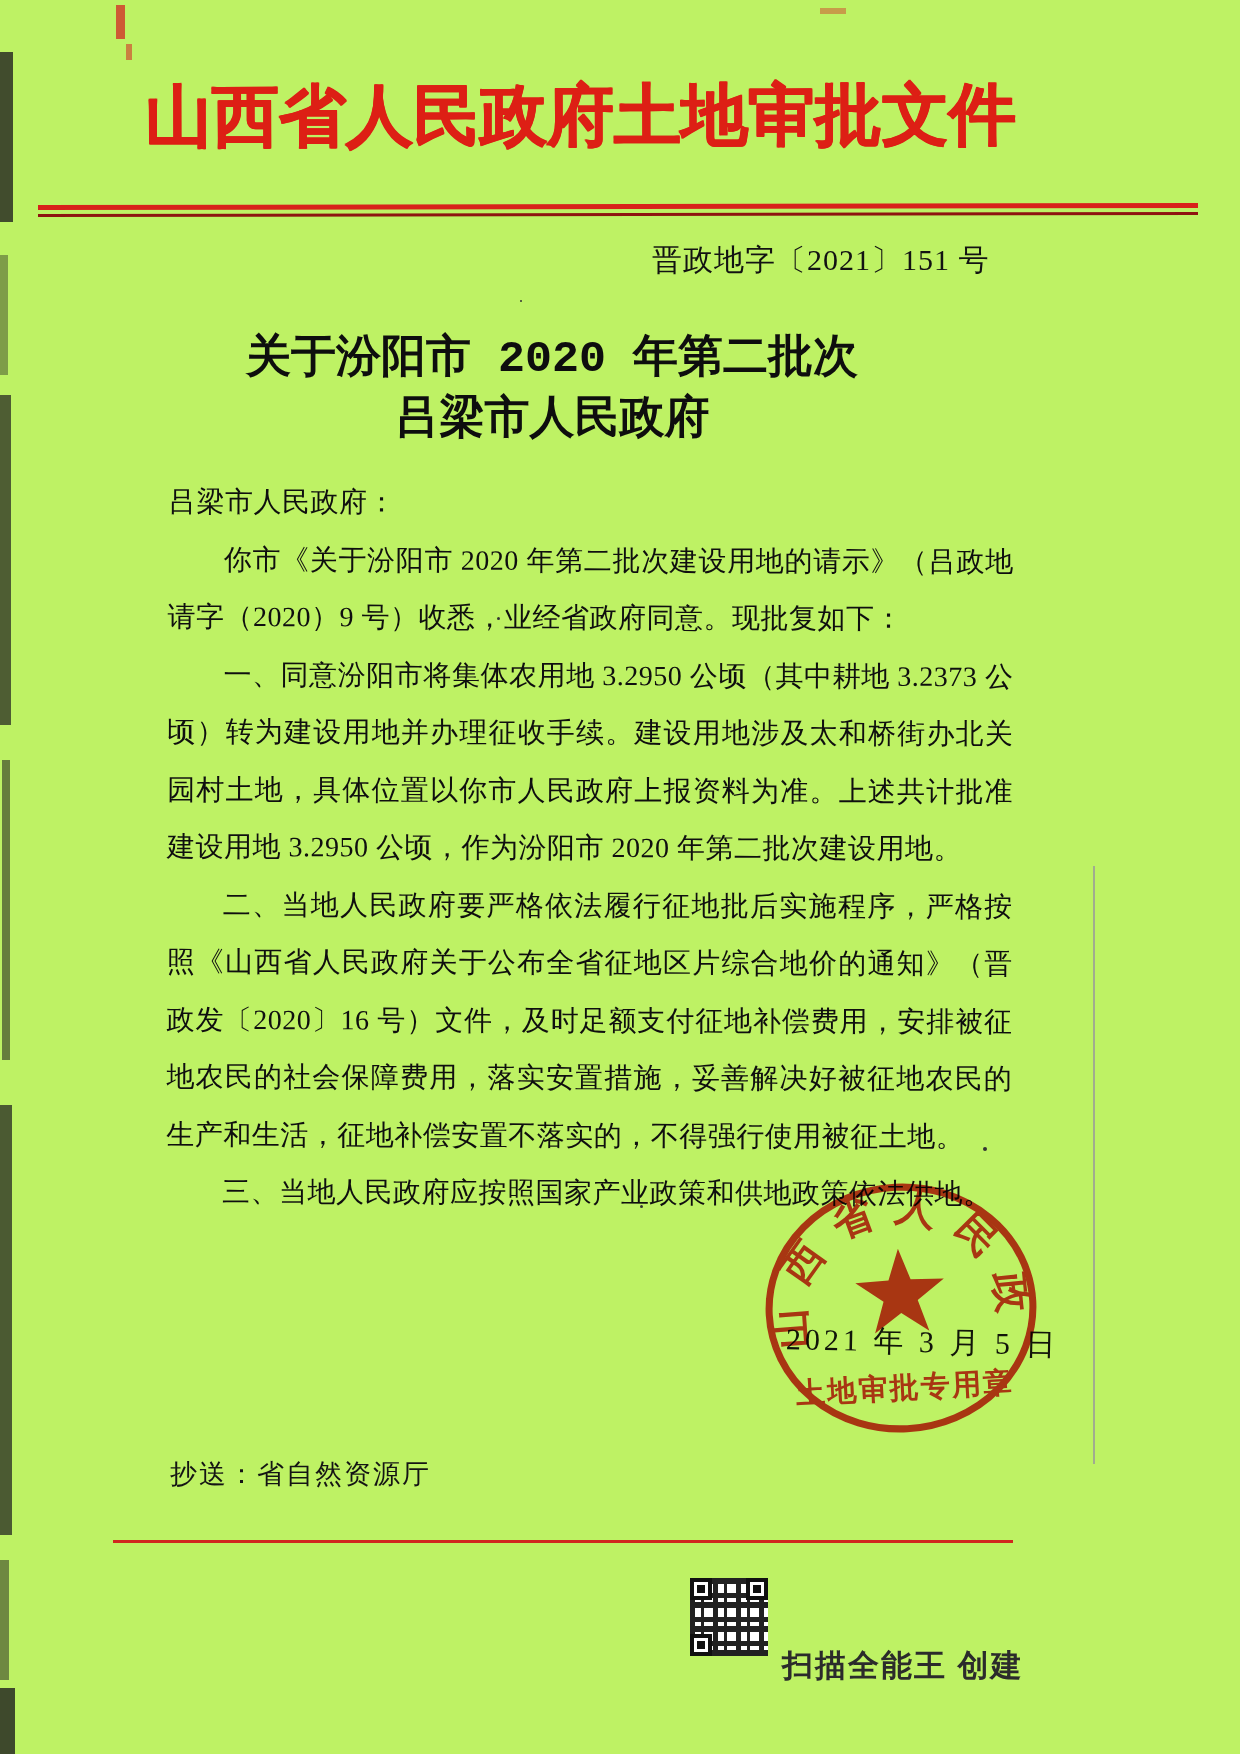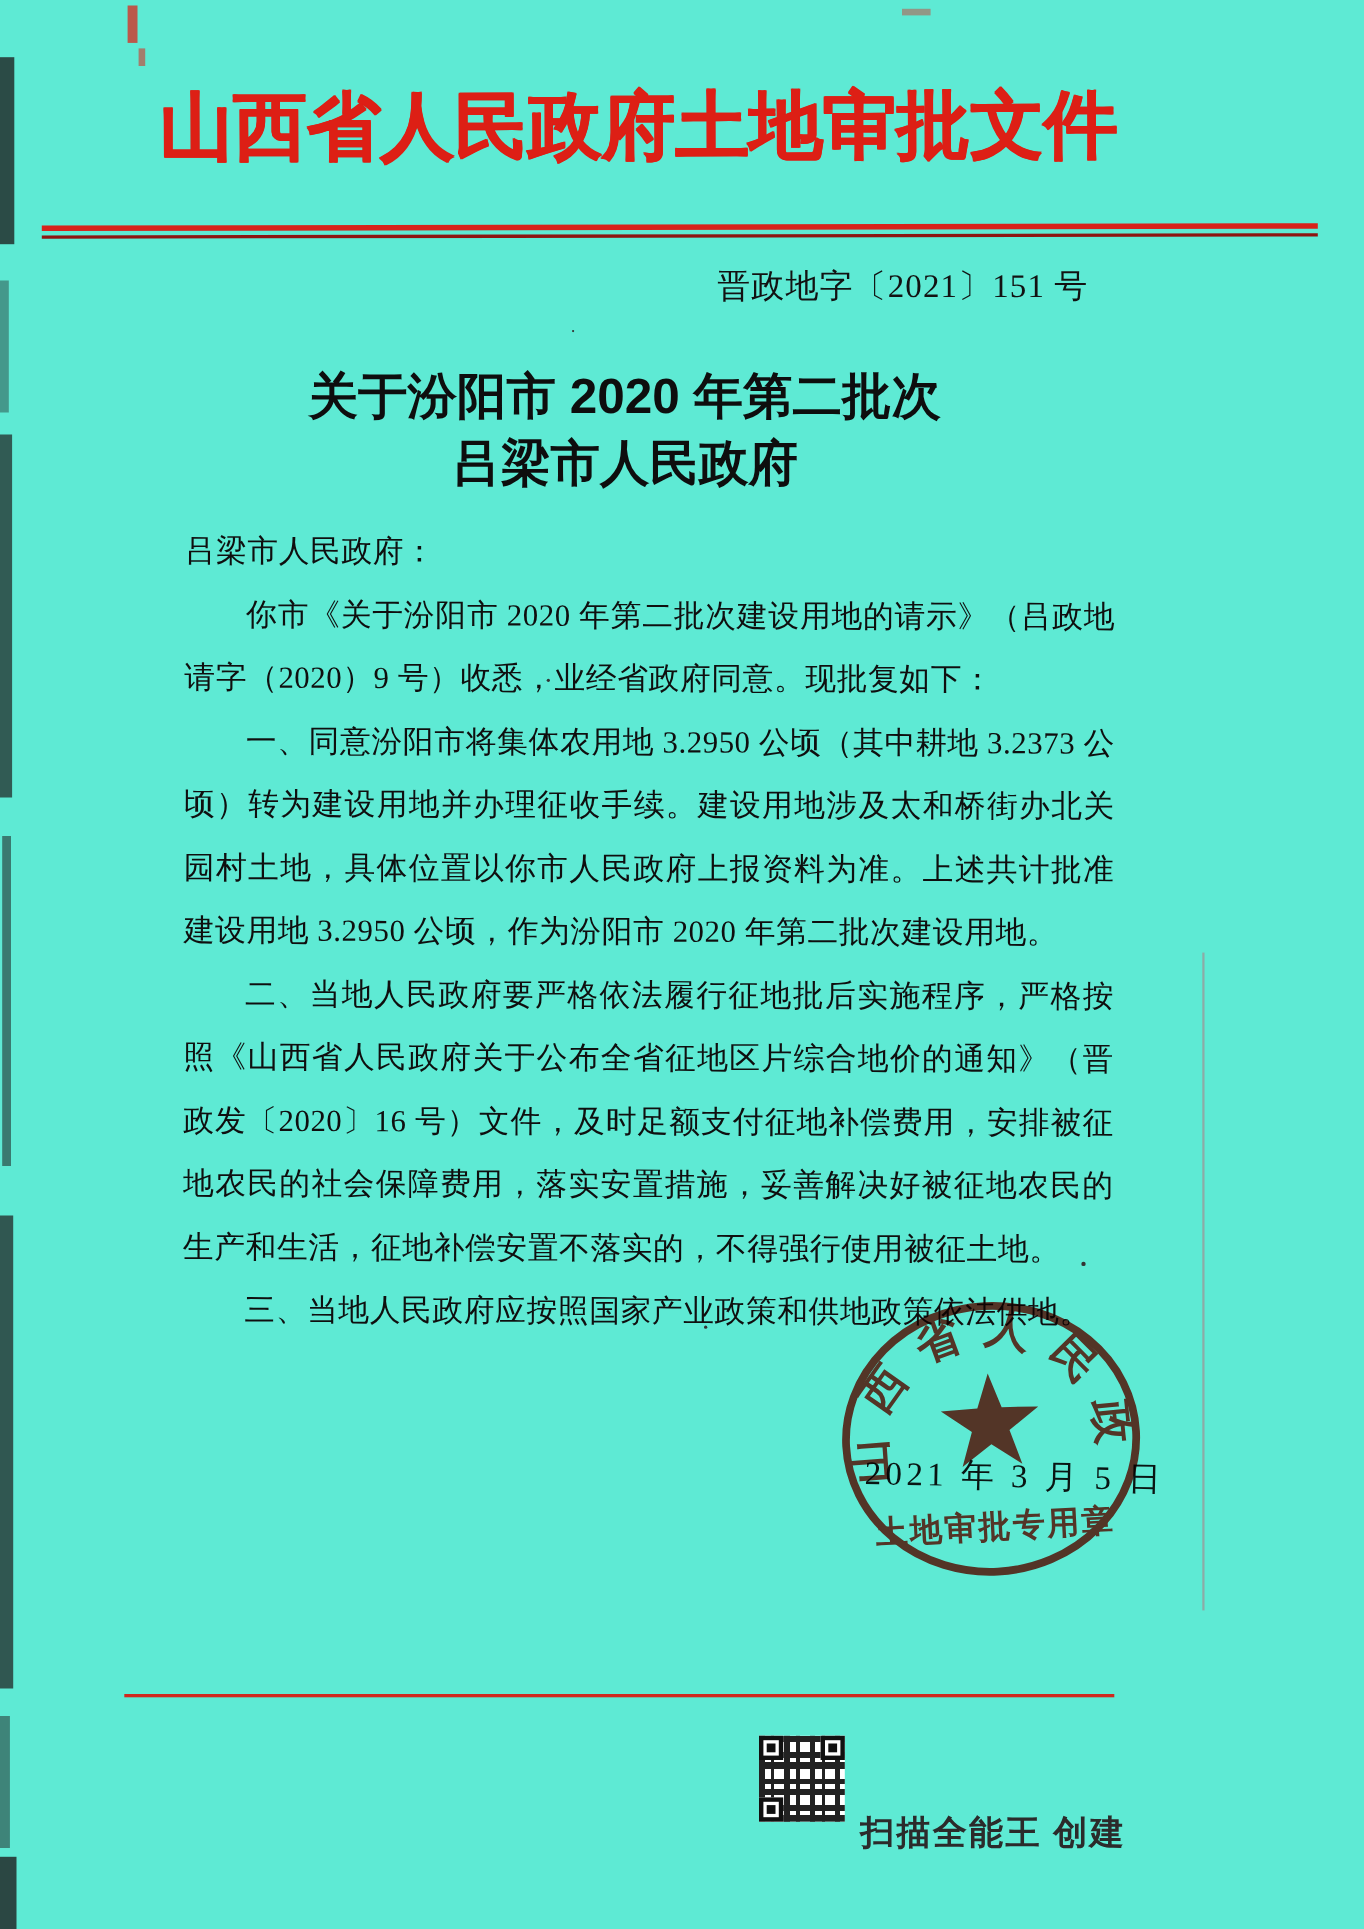--- a/index.html
+++ b/index.html
@@ -1,40 +1,40 @@
 <!DOCTYPE html>
 <html><head>
 <meta charset="utf-8">
 <style>
   html,body{margin:0;padding:0;background:#ffffff;}
   .page{
     position:relative;width:1240px;height:1754px;overflow:hidden;
-    background:#5eead4;
+    background:#bef264;
     font-family:"Liberation Serif","DejaVu Serif",serif;
     color:#101010;
   }
   
   .letterhead{
     position:absolute;left:138px;top:68px;width:884px;
     font-family:"Liberation Serif","DejaVu Serif",serif;
     font-weight:900;font-size:67px;line-height:94px;
     color:#dd1f15;text-align:center;white-space:nowrap;
     text-shadow:1px 0 0 currentColor,0 1px 0 currentColor,1px 1px 0 currentColor;
     transform:rotate(-0.15deg);
   }
   .rule-top{position:absolute;left:38px;top:204px;width:1160px;height:5px;background:#d8221a;transform:rotate(-0.1deg);}
   .rule-bottom{position:absolute;left:38px;top:213px;width:1160px;height:3px;background:#8e1410;transform:rotate(-0.1deg);}
   .doc-number{
     position:absolute;left:652px;top:240px;
     font-size:30px;letter-spacing:1px;color:#121212;white-space:nowrap;
   }
   
   .doc-title{
-    position:absolute;left:118px;top:329px;width:900px;
-    text-align:center;font-family:Liberation Sans, sans-serif;
+    position:absolute;left:102px;top:329px;width:900px;
+    text-align:center;font-family:Liberation Mono, monospace;
     font-weight:700;font-size:45px;line-height:61px;color:#0e0e0e;
   }
   
   .body-text{
     position:absolute;left:167px;top:474px;width:846px;
     font-size:28px;line-height:57.5px;letter-spacing:0.5px;
     text-align:justify;transform:rotate(0.15deg);color:#0f0f0f;
   }
   .body-text p{margin:0;text-indent:2em;}
   .body-text p.salutation{text-indent:0;}
@@ -101,20 +101,21 @@
     <path id="sealTextArc" d="M 51,166 A 97,89 0 1 1 229,166" fill="none"></path>
     <text font-family="Liberation Sans, DejaVu Sans, sans-serif" font-size="40" font-weight="700" fill="#e0281c" letter-spacing="18">
       <textPath href="#sealTextArc" startOffset="6">山西省人民政府</textPath>
     </text>
     <polygon fill="#e0281c" points="140,68 151,99 184,100 157,120 167,151 140,132 113,151 123,120 96,100 129,99"></polygon>
     <text x="140" y="216" text-anchor="middle" font-family="Liberation Sans, DejaVu Sans, sans-serif" font-size="29" font-weight="700" fill="#e0281c" letter-spacing="2">土地审批专用章</text>
   </svg>
 
   <div class="issue-date">2021 年 3 月 5 日</div>
 
+  <div class="cc-line">抄送：省自然资源厅</div>
   <div class="bottom-rule"></div>
 
   <div class="qr">
     <div class="qr-finder qr-f-tl"></div>
     <div class="qr-finder qr-f-tr"></div>
     <div class="qr-finder qr-f-bl"></div>
   </div>
   <div class="camscanner">扫描全能王 创建</div>
 
   <div class="artifact" style="left:0;top:52px;width:13px;height:170px;opacity:.78;"></div>

